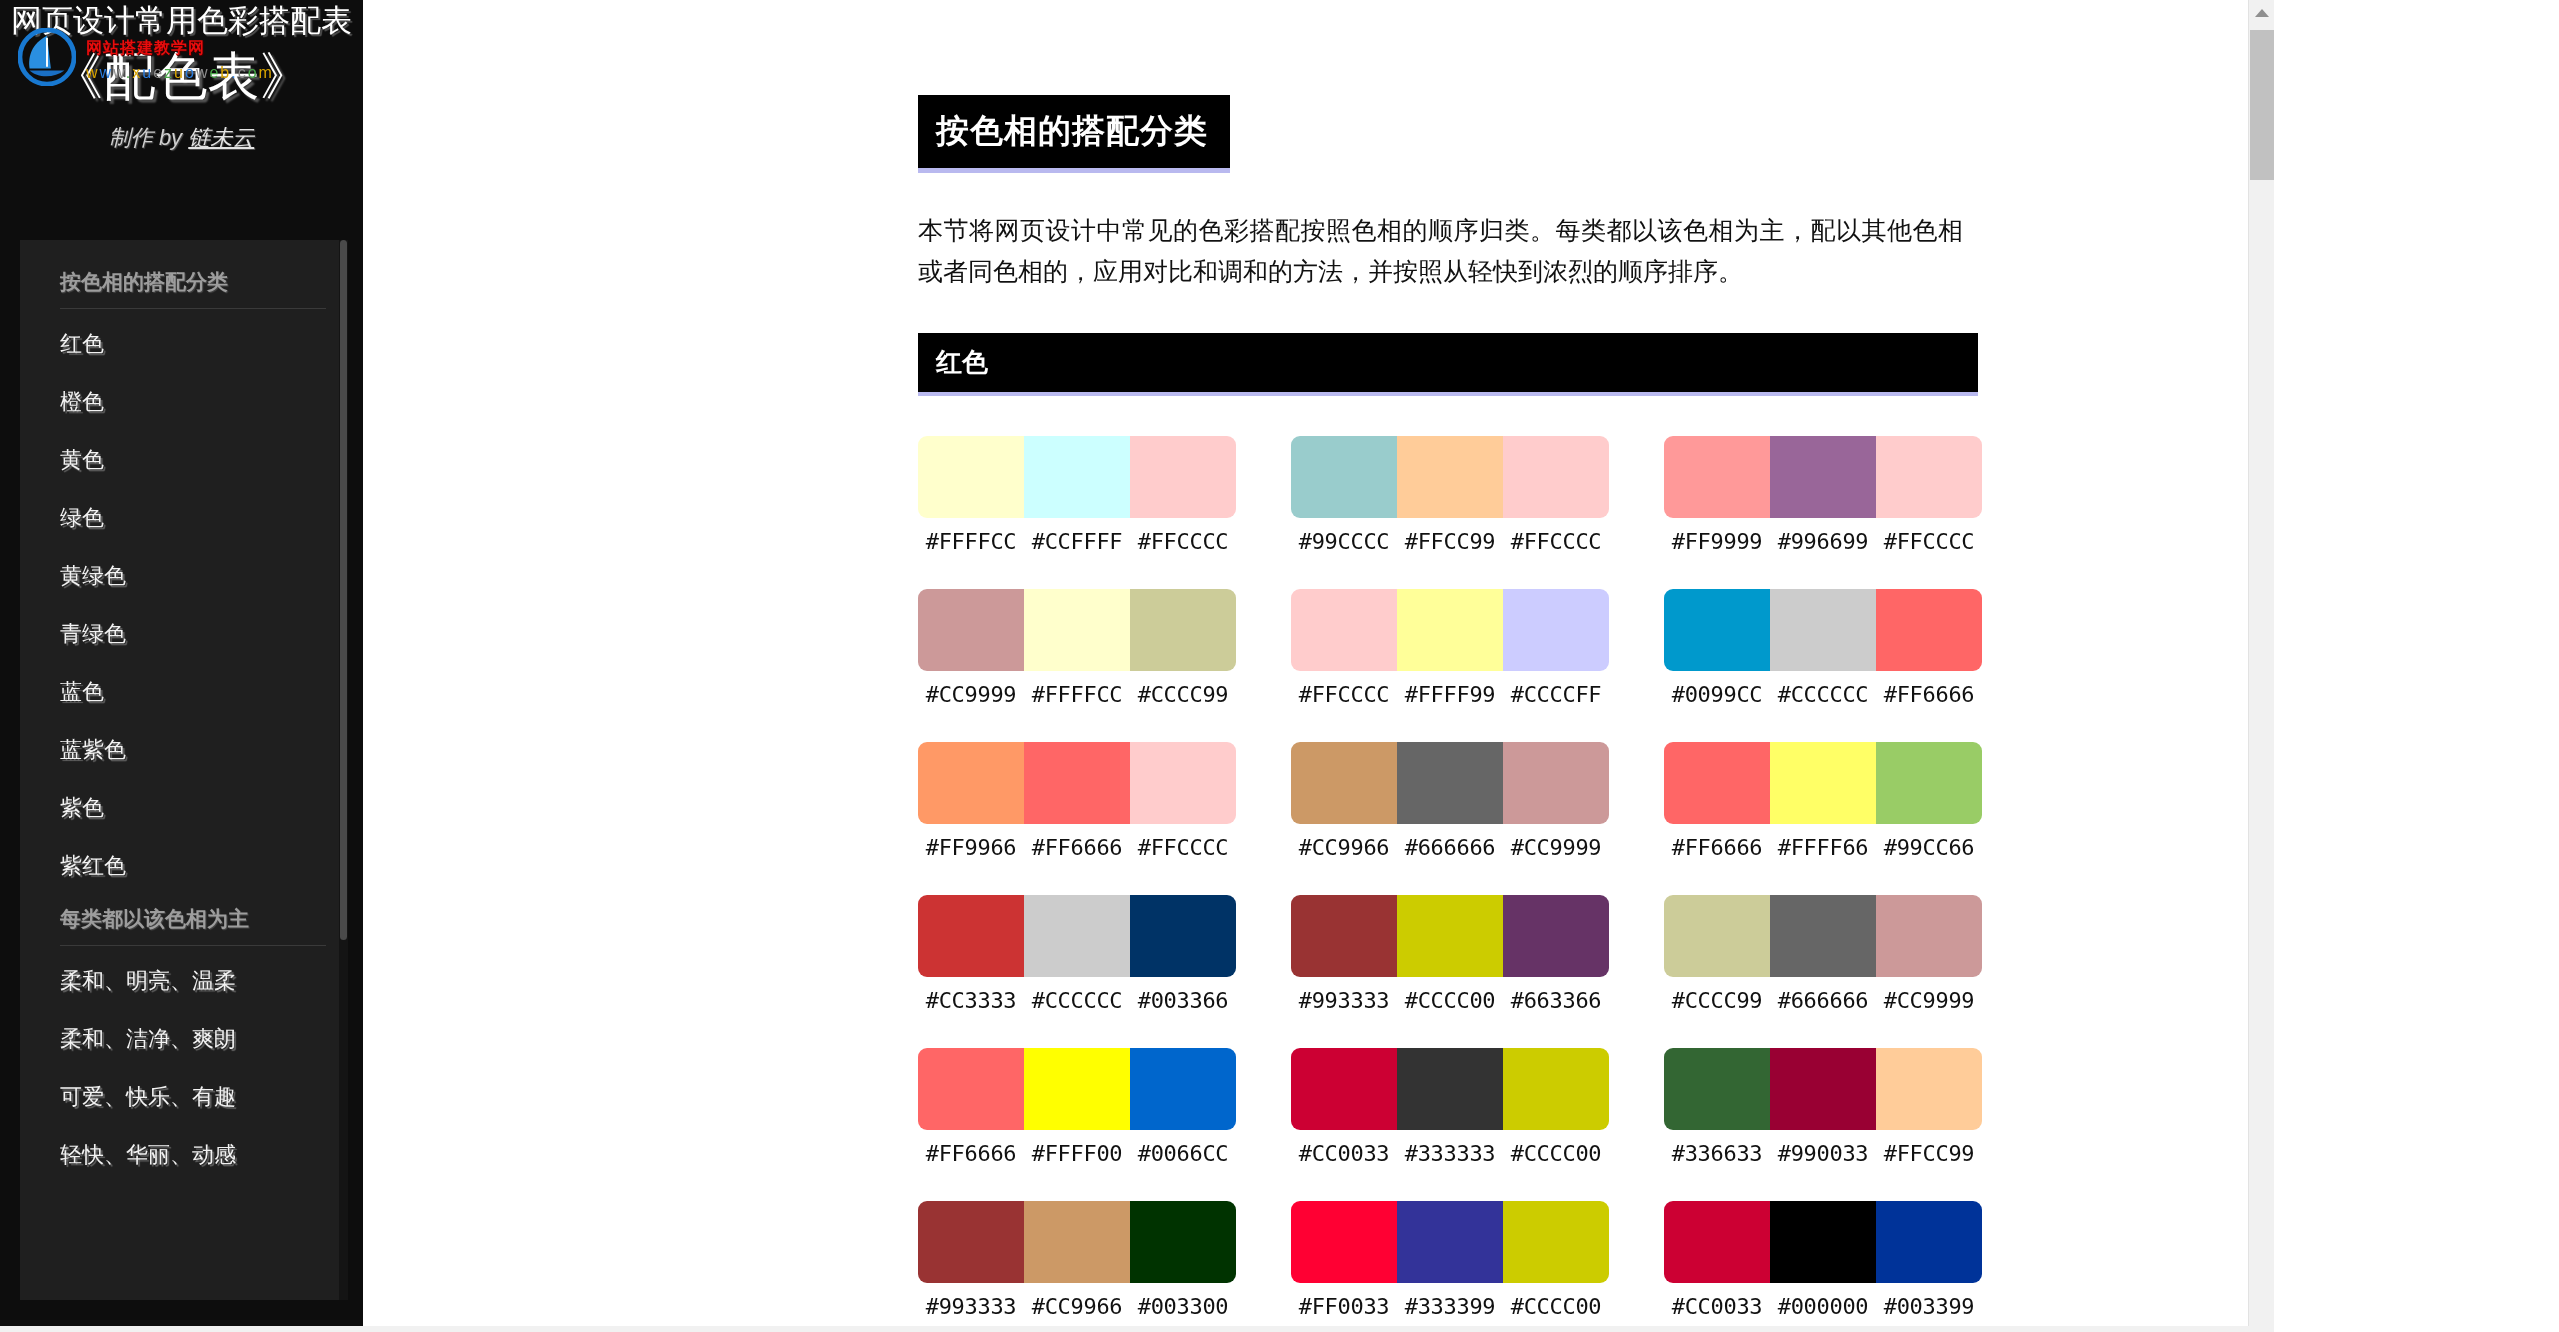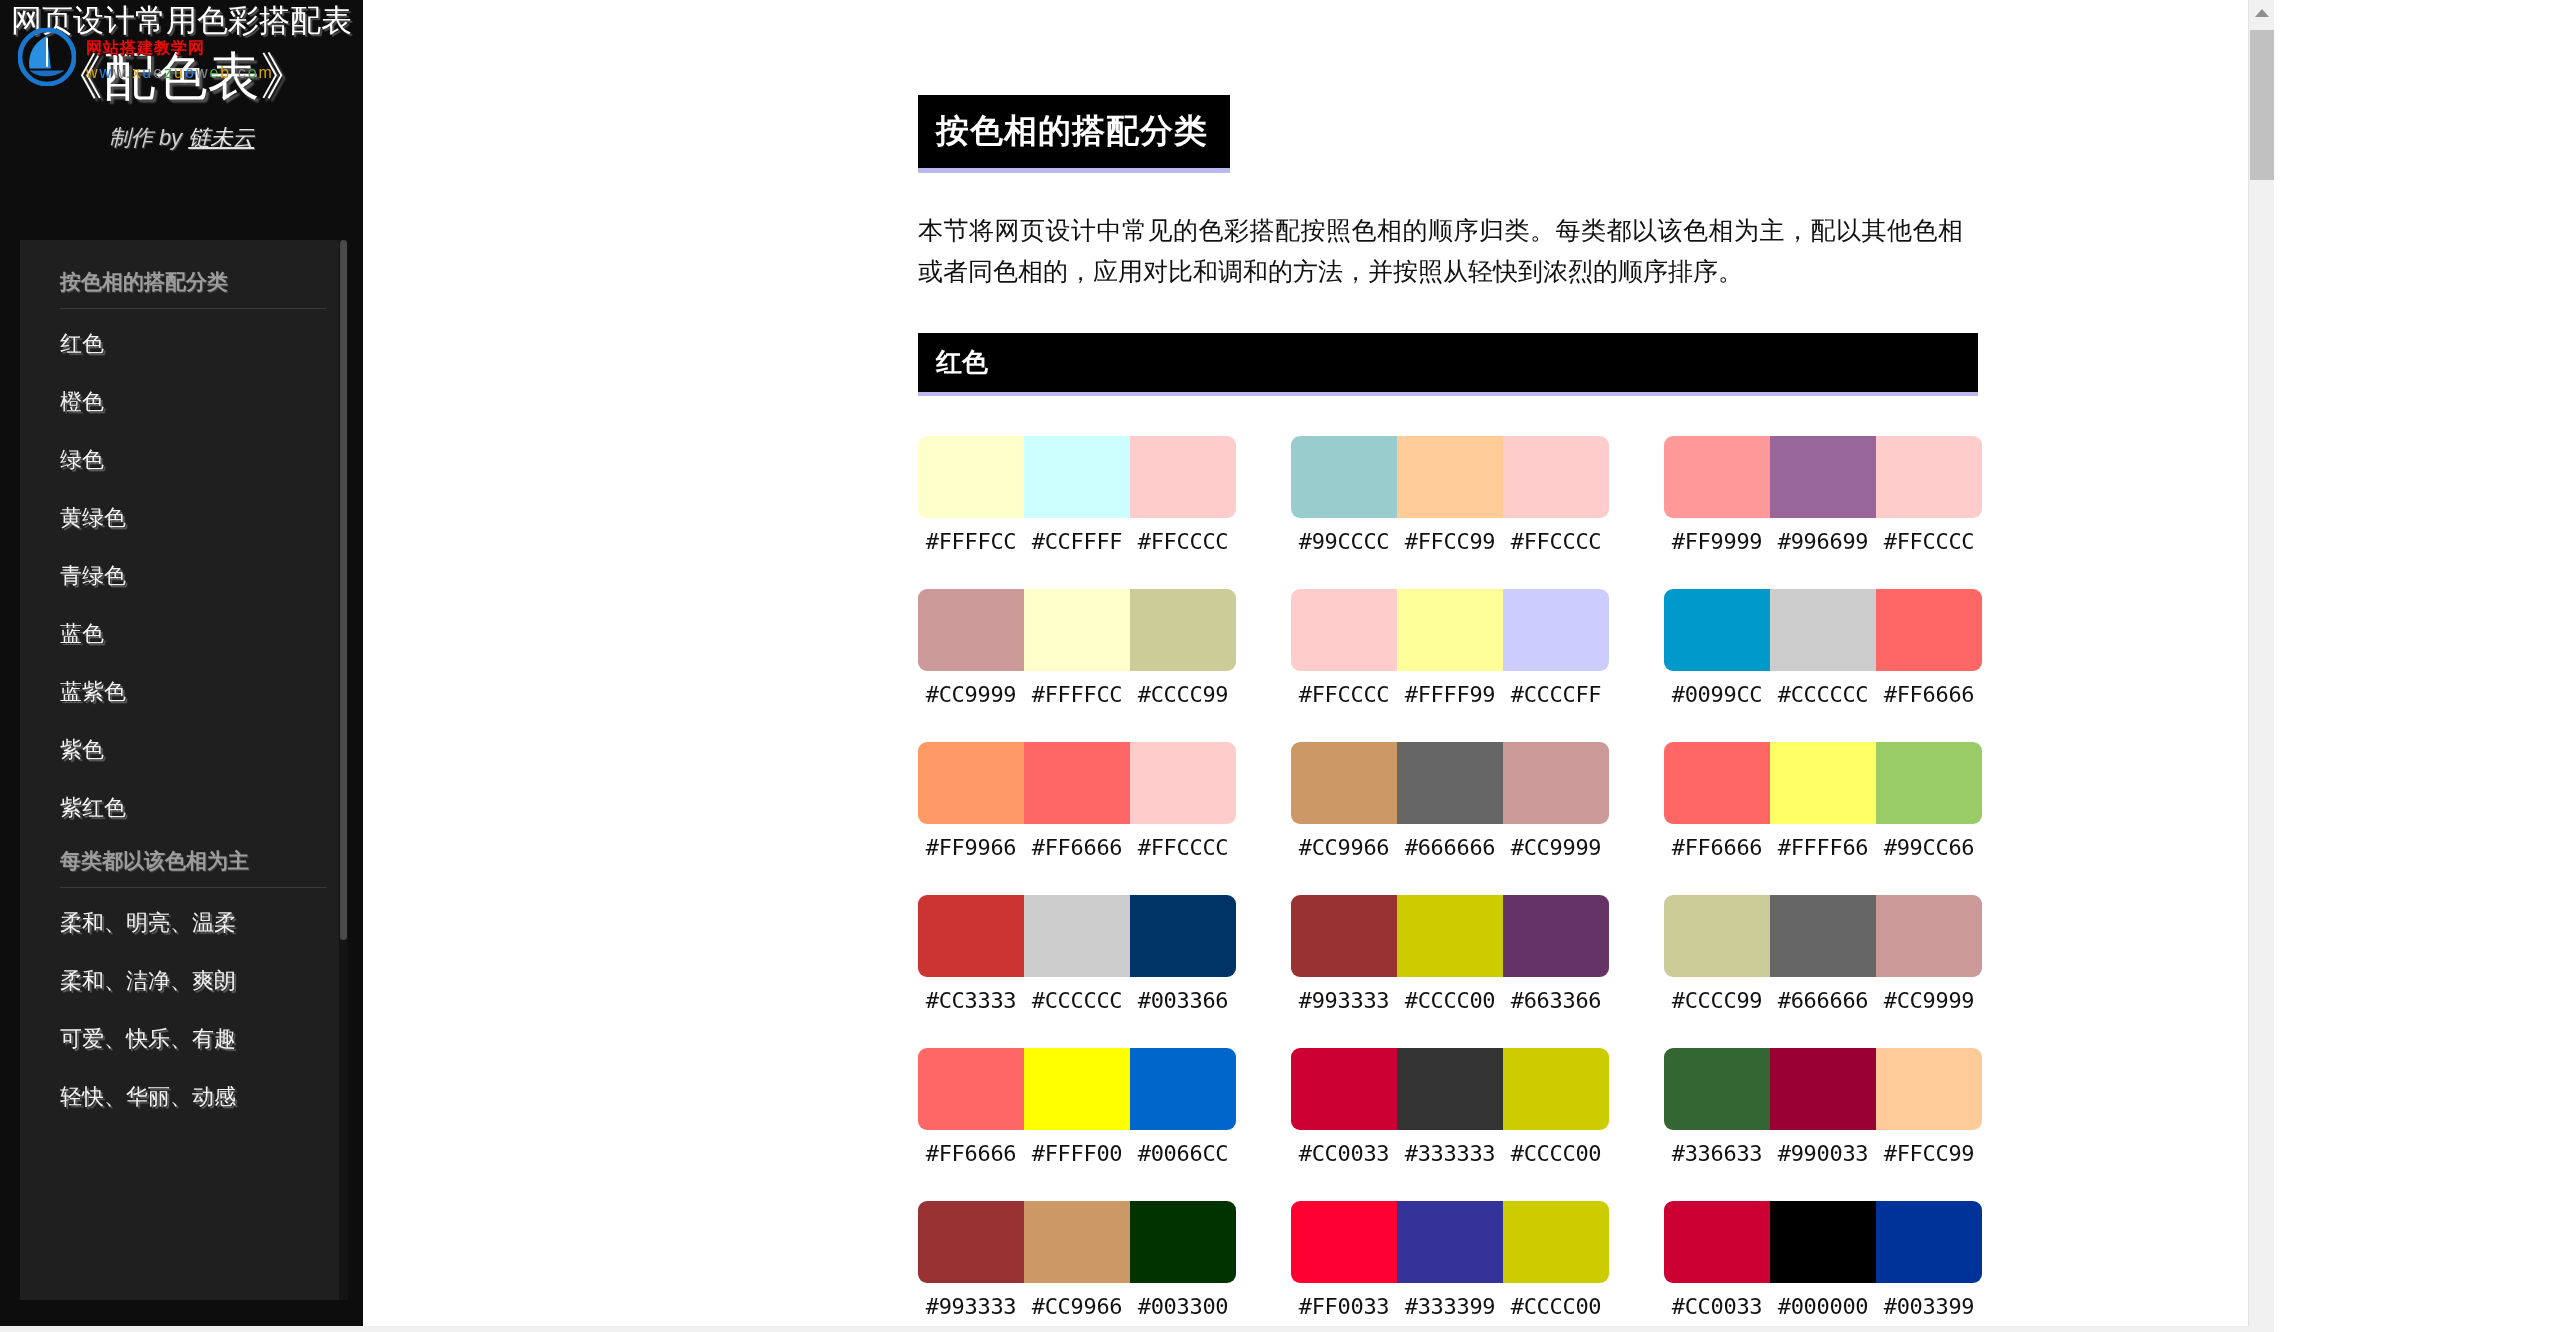--- a/index.html
+++ b/index.html
@@ -280,20 +280,21 @@
       <div class="wm-site">网站搭建教学网</div>
       <div class="wm-url" id="wm-url"><span>w</span><span>w</span><span>w</span><span>.</span><span>x</span><span>u</span><span>e</span><span>z</span><span>u</span><span>o</span><span>w</span><span>e</span><span>b</span><span>.</span><span>c</span><span>o</span><span>m</span></div>
     </div>
 
     <div id="nav-box">
       <div id="nav-scroll">
           <div class="nav-section-title">按色相的搭配分类</div>
           <div class="nav-divider"></div>
           <div class="nav-item">红色</div>
           <div class="nav-item">橙色</div>
+          <div class="nav-item">黄色</div>
           <div class="nav-item">绿色</div>
           <div class="nav-item">黄绿色</div>
           <div class="nav-item">青绿色</div>
           <div class="nav-item">蓝色</div>
           <div class="nav-item">蓝紫色</div>
           <div class="nav-item">紫色</div>
           <div class="nav-item">紫红色</div>
           <div class="nav-section-title">每类都以该色相为主</div>
           <div class="nav-divider"></div>
           <div class="nav-item">柔和、明亮、温柔</div>

